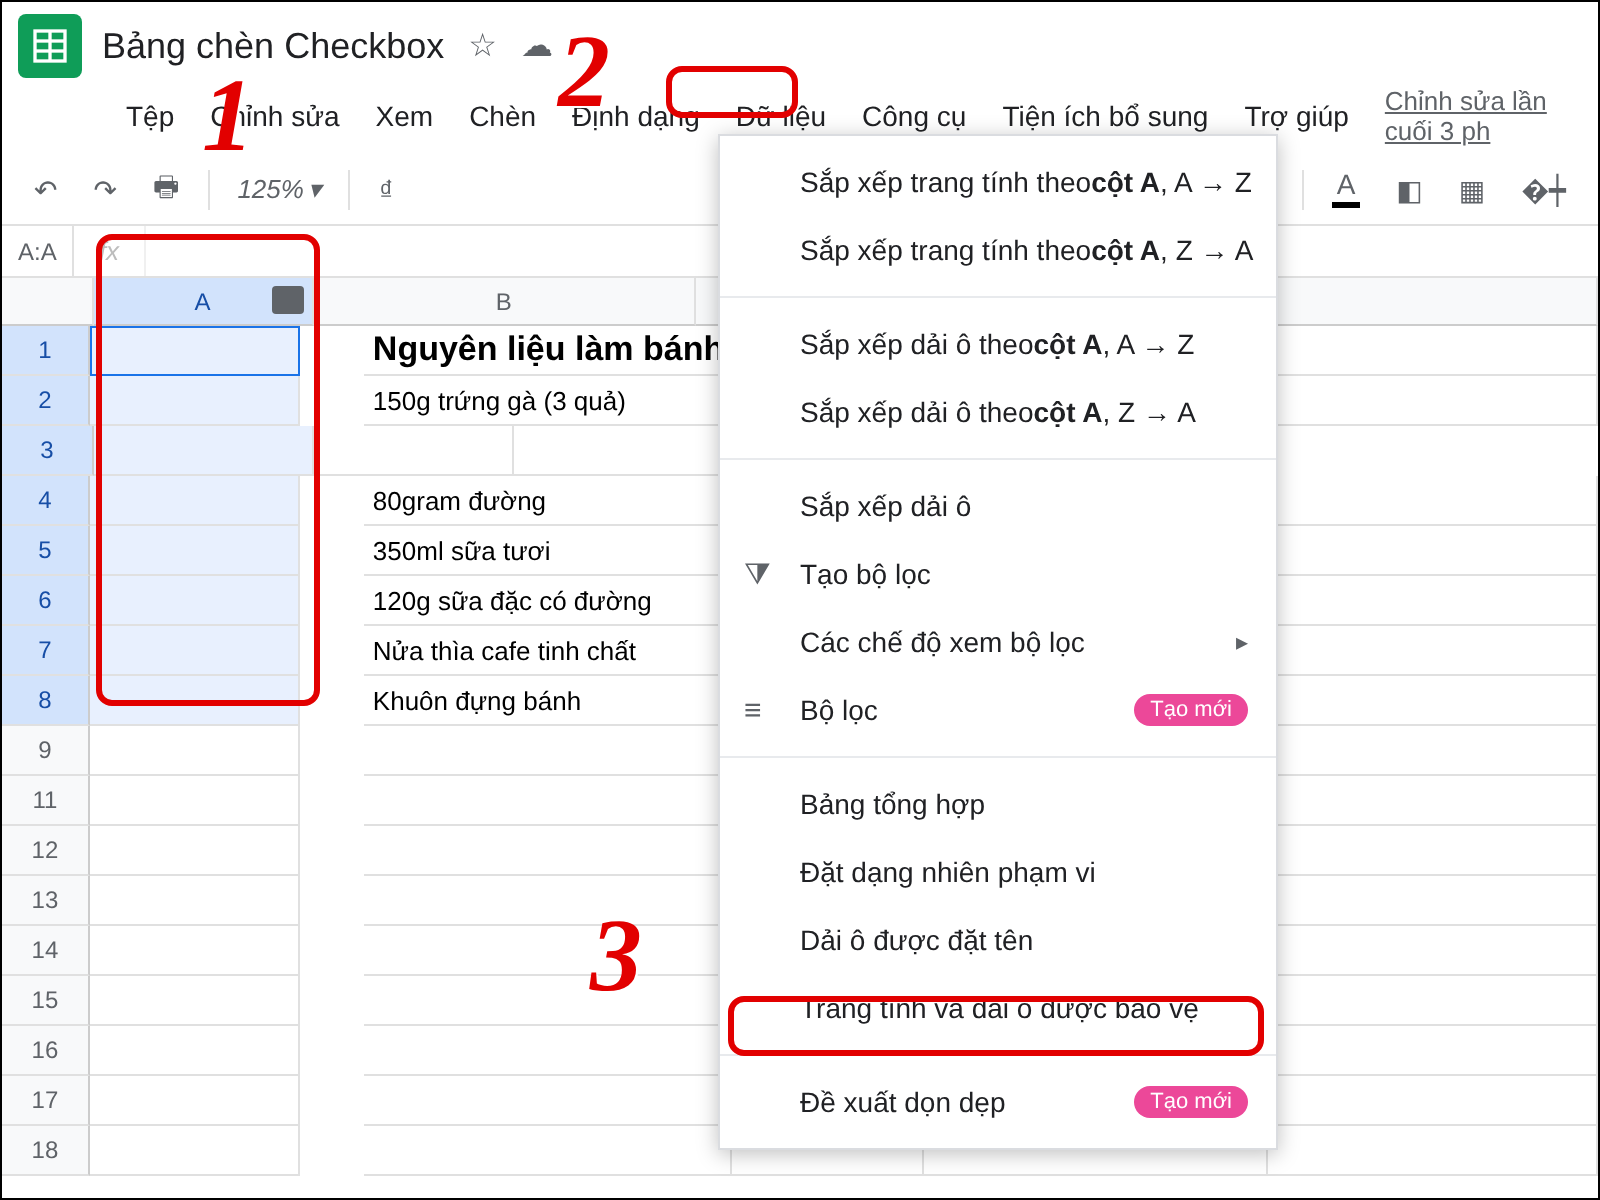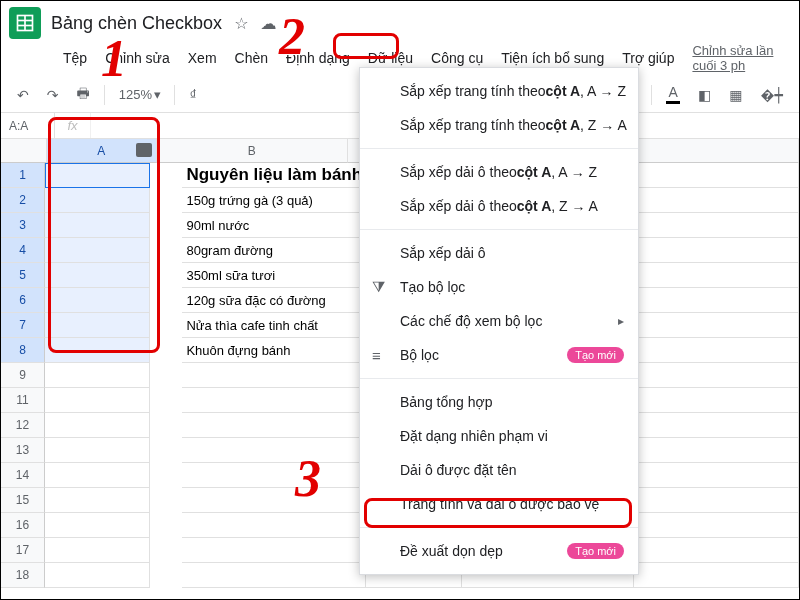--- a/index.html
+++ b/index.html
@@ -15,28 +15,28 @@
 
   
   .menubar { display:flex; align-items:center; gap: 2px; padding: 2px 12px 4px 54px; font-size: 14px; color:#202124; }
   .menubar .mitem { padding: 4px 8px; border-radius: 3px; cursor: pointer; white-space: nowrap; }
   .menubar .last-edit { margin-left: 8px; color:#5f6368; text-decoration: underline; font-size: 13px; }
 
   
   .toolbar { display:flex; align-items:center; gap: 6px; padding: 4px 10px; border-bottom: 1px solid #e0e0e0; color:#5f6368; height:36px; }
   .toolbar .tbtn { padding: 4px 6px; border-radius:3px; cursor:pointer; font-size:14px; display:flex; align-items:center; gap:2px; }
   .toolbar .sep { width:1px; height:20px; background:#e0e0e0; margin: 0 2px; }
-  .toolbar .zoom { font-size:13px; }
+  .toolbar .zoom { font-size:13px;font-style:italic; }
   .toolbar .right-tools { margin-left:auto; display:flex; align-items:center; gap:6px; }
   .text-color { display:flex; flex-direction:column; align-items:center; line-height:1; }
   .text-color .underline-bar { width:14px; height:3px; background:#000; }
 
   
   .fxrow { display:flex; align-items:center; border-bottom:1px solid #e0e0e0; height:26px; }
-  .namebox { width:54px; border-right:1px solid #e0e0e0; font-size:12px; color:#5f6368; padding:0 8px; display:flex; align-items:center; height:100%; }
+  .namebox { width:36px; border-right:1px solid #e0e0e0; font-size:12px; color:#5f6368; padding:0 8px; display:flex; align-items:center; height:100%; }
   .fxlabel { width:36px; text-align:center; font-style:italic; color:#bdbdbd; font-size:13px; border-right:1px solid #f0f0f0; height:100%; display:flex; align-items:center; justify-content:center; }
   .fxinput { flex:1; height:100%; }
 
   
   .grid-wrap { position:relative; }
   .col-headers { display:flex; height:24px; }
   .corner { width:46px; background:#f8f9fa; border-right:1px solid #e0e0e0; border-bottom:1px solid #ccc; }
   .ch { background:#f8f9fa; border-right:1px solid #e0e0e0; border-bottom:1px solid #ccc; text-align:center; font-size:12px; color:#5f6368; display:flex; align-items:center; justify-content:center; position:relative; }
   .ch.colA { width:110px; background:#d2e3fc; color:#174ea6; }
   .ch.colA .filter-chip { position:absolute; right:4px; top:4px; width:16px; height:14px; background:#5f6368; border-radius:2px; }
@@ -153,21 +153,20 @@
         <div class="rh sel">2</div>
         <div class="cell colA"></div>
         <div class="cell colB">150g trứng gà (3 quả)</div>
         <div class="cell colC"></div>
         <div class="cell colD"></div>
         <div class="cell colE"></div>
       </div>
       <div class="row r3">
         <div class="rh sel">3</div>
         <div class="cell colA"></div>
-        <div class="cell colB">90ml nước</div>
         <div class="cell colC"></div>
         <div class="cell colD"></div>
         <div class="cell colE"></div>
       </div>
       <div class="row r4">
         <div class="rh sel">4</div>
         <div class="cell colA"></div>
         <div class="cell colB">80gram đường</div>
         <div class="cell colC"></div>
         <div class="cell colD"></div>

